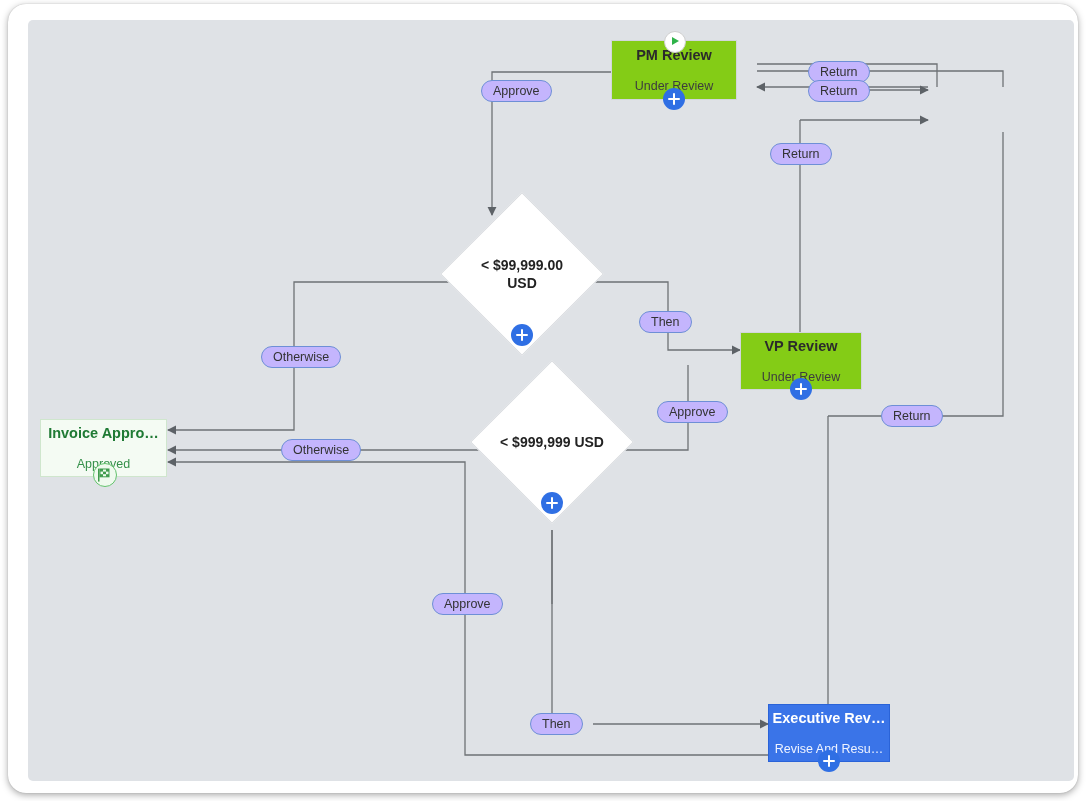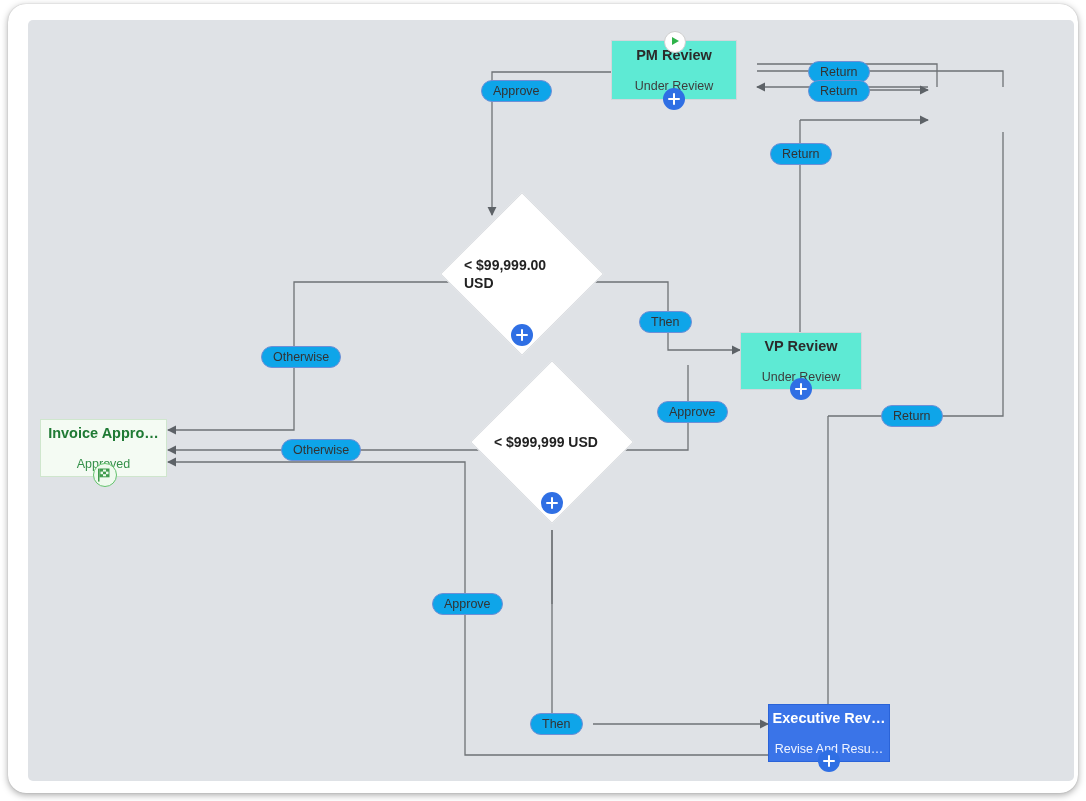--- a/index.html
+++ b/index.html
@@ -42,21 +42,21 @@
     position: absolute;
     left: 0; top: 0;
     width: 1046px;
     height: 761px;
   }
 
   
   .node {
     position: absolute;
     box-sizing: border-box;
-    background: #5eead4;
+    background: #84cc16;
     border: 1px solid #d2d6db;
     display: flex;
     flex-direction: column;
     align-items: center;
     justify-content: center;
     text-align: center;
     overflow: visible;
   }
   .node .title {
     font-size: 14.5px;
@@ -164,36 +164,37 @@
     transform: rotate(45deg);
     border: 1px solid #d8dbdf;
     box-sizing: border-box;
   }
   .diamond .dlabel {
     position: absolute;
     left: 0;
     top: 50%;
     width: 100%;
     transform: translateY(-50%);
+    text-align: center;
     font-size: 14px;
     font-weight: bold;
     color: #222222;
     line-height: 18px;
     z-index: 2;
   }
 
   
   .pill {
     position: absolute;
     box-sizing: border-box;
     height: 22px;
     line-height: 20px;
     padding: 0 11px;
     border-radius: 11px;
-    background: #0ea5e9;
+    background: #c4b5fd;
     border: 1px solid #6e8fd6;
     font-size: 12.5px;
     color: #333333;
     white-space: nowrap;
     z-index: 5;
   }
 </style>
 </head>
 <body>
 

